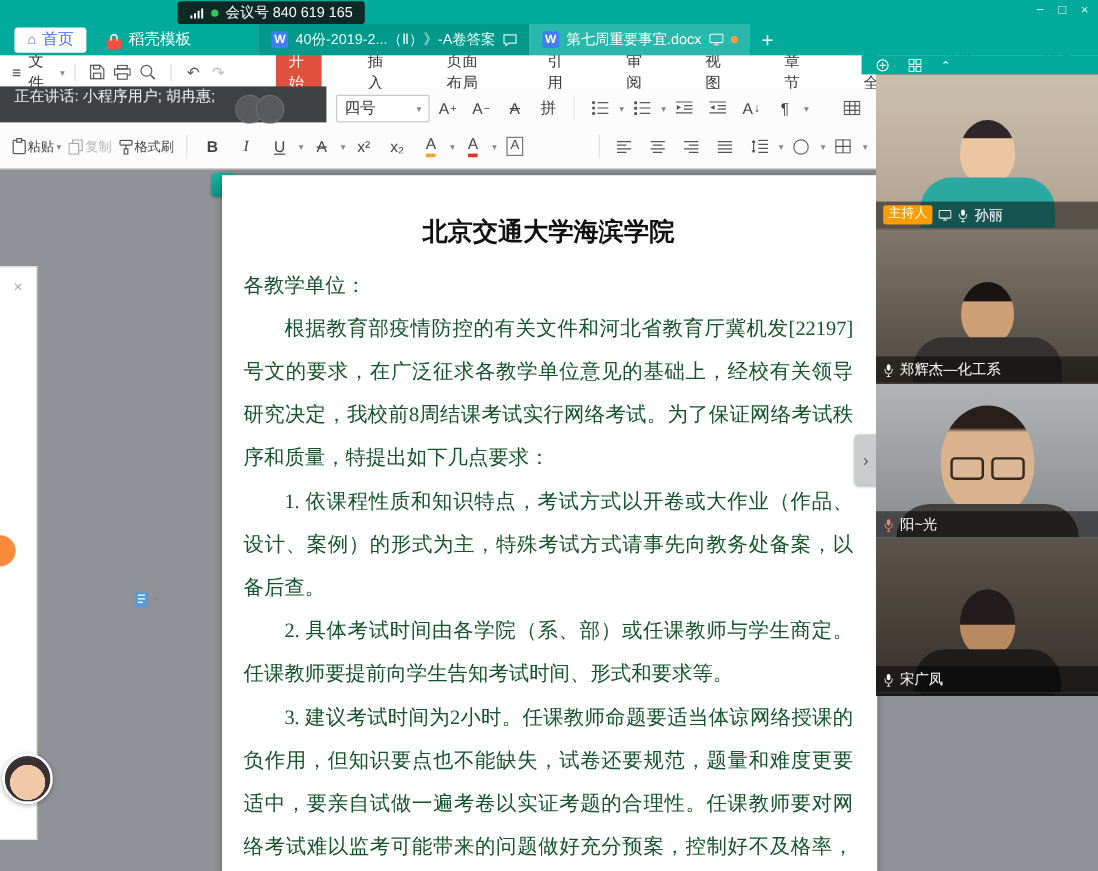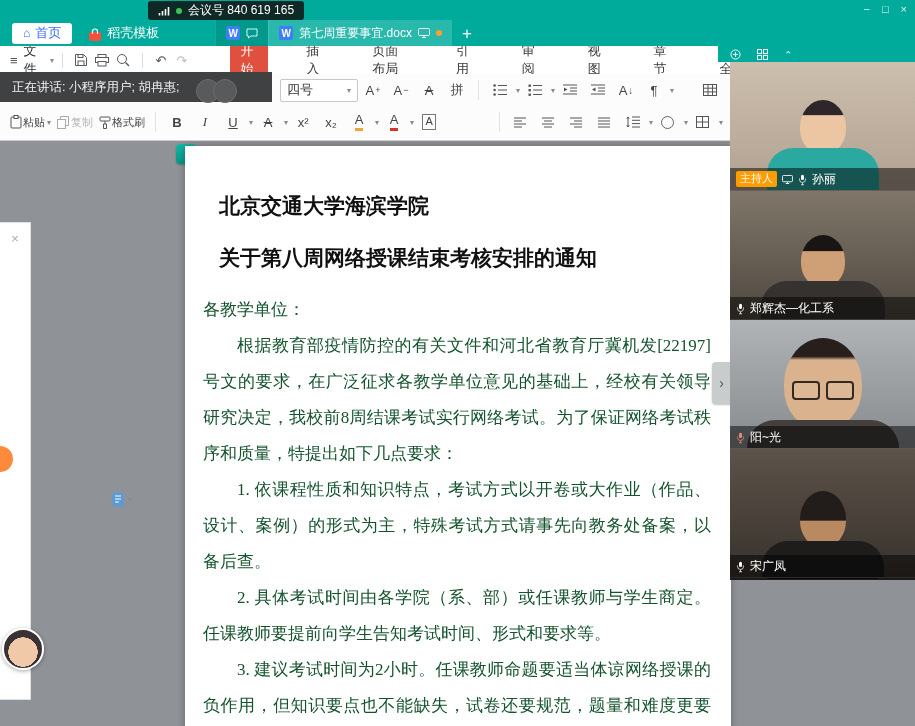--- a/index.html
+++ b/index.html
@@ -61,43 +61,43 @@
   .boxA{border:1px solid #777;padding:0 2px;font-size:11px;line-height:1.2;}
   .circ{width:11px;height:11px;border:1px solid #666;border-radius:50%;}
   .right-push{margin-left:auto;}
   .lbl{font-size:11px;color:#444;}
   .grayed{color:#b5b5b5;}
 
   
   .docarea{position:absolute;top:140px;left:0;right:0;bottom:0;background:#8f9398;}
   .page{position:absolute;left:185px;top:6px;width:546px;height:600px;background:#fff;
     box-shadow:0 0 7px rgba(0,0,0,.3);padding:26px 20px 0 18px;box-sizing:border-box;overflow:hidden;}
-  .doc-title{font-family:"Liberation Sans",sans-serif;font-weight:bold;font-size:21px;text-align:left;
-    line-height:36px;color:#101010;margin:16px;}
+  .doc-title{font-family:"Liberation Sans",sans-serif;font-weight:bold;font-size:21px;text-align:center;
+    line-height:36px;color:#101010;margin:4px;}
   .doc-body{font-family:"Liberation Serif",serif;font-size:17px;line-height:36px;color:#14532d;text-align:justify;margin:0;}
   .salutation{text-indent:0;margin-top:8px;}
   .para{text-indent:2em;margin:0;}
   .teal-chip{position:absolute;left:176px;top:4px;width:20px;height:20px;border-radius:4px;
     background:linear-gradient(#14b8a6,#089486);box-shadow:0 1px 2px rgba(0,0,0,.25);}
   .nav-chip{position:absolute;left:112px;top:352px;display:flex;align-items:center;gap:3px;color:#666;}
   .expand-handle{position:absolute;left:712px;top:222px;width:19px;height:42px;background:#c9cccd;
     border-radius:4px 0 0 4px;display:flex;align-items:center;justify-content:center;color:#555;font-size:14px;box-shadow:0 1px 2px rgba(0,0,0,.25);}
 
   
   .left-strip{position:absolute;left:0;top:222px;width:30px;height:476px;background:#fff;
     border-right:1px solid #e0e0e0;border-top:1px solid #e0e0e0;border-bottom:1px solid #e0e0e0;z-index:2;}
   .strip-close{display:block;text-align:center;margin-top:8px;color:#a8a8a8;font-size:13px;}
   .orange-blob{position:absolute;left:-13px;top:446px;width:26px;height:26px;border-radius:50%;background:#ff8a3c;z-index:3;}
   .user-avatar{position:absolute;left:2px;top:628px;width:38px;height:38px;border-radius:50%;border:2px solid #fff;
     box-shadow:0 1px 4px rgba(0,0,0,.35);z-index:4;
     background:radial-gradient(circle at 50% 58%, #f0c9a8 0 50%, #3a3135 51%);}
 
   
   .toast{position:absolute;left:0;top:72px;width:272px;height:30px;background:#3f4143;color:#f2f2f2;
-    font-size:12.5px;display:flex;align-items:center;padding:0 12px;box-sizing:border-box;z-index:5;}
+    font-size:12.5px;display:flex;align-items:flex-start;padding:0 12px;box-sizing:border-box;z-index:5;}
   .toast-circles{position:absolute;left:196px;top:79px;display:flex;z-index:6;}
   .tc{width:22px;height:22px;border-radius:50%;background:#585a5c;border:1px solid #6b6d6f;}
   .tc+.tc{margin-left:-7px;}
 
   
   .right-cover{position:absolute;right:0;top:46px;width:185px;height:16px;background:#00ab9c;z-index:9;
     display:flex;align-items:center;gap:16px;padding-left:12px;color:rgba(255,255,255,.92);font-size:10px;}
 
   
   .video-panel{position:absolute;right:0;top:62px;width:185px;height:518px;z-index:10;display:flex;
@@ -159,20 +159,21 @@
       <span class="vicon">
         <svg width="14" height="14" viewBox="0 0 14 14">
             <rect x="1" y="4" width="12" height="9" rx="2" fill="#f5503c"></rect>
             <path d="M4.5 6V3.5a2.5 2.5 0 0 1 5 0V6" fill="none" stroke="#fff" stroke-width="1.2"></path>
           </svg>
       </span>
       <span>稻壳模板</span>
     </div>
     <div class="doc-tab first">
       <span class="wicon">W</span>
+      <span class="title">40份-2019-2...（Ⅱ）》-A卷答案</span>
       <span class="vicon">
         <svg width="12" height="11" viewBox="0 0 12 11">
             <path d="M1 1h10v7H5L2.5 10V8H1z" fill="none" stroke="#d8f5f0"></path>
           </svg>
       </span>
     </div>
     <div class="doc-tab active">
       <span class="wicon">W</span>
       <span class="title">第七周重要事宜.docx</span>
       <span class="vicon">
@@ -372,21 +373,20 @@
           </svg>
       </span>
         <span class="caret">▾</span>
     </div>
   </div>
 
   <div class="docarea">
     <div class="teal-chip"></div>
     <div class="page">
       <p class="doc-title">北京交通大学海滨学院</p>
-      <p class="doc-title">关于第八周网络授课结束考核安排的通知</p>
       <p class="doc-body salutation">各教学单位：</p>
       <p class="doc-body para">根据教育部疫情防控的有关文件和河北省教育厅冀机发[22197]号文的要求，在广泛征求各教学单位意见的基础上，经校有关领导研究决定，我校前8周结课考试实行网络考试。为了保证网络考试秩序和质量，特提出如下几点要求：</p>
       <p class="doc-body para">1. 依课程性质和知识特点，考试方式以开卷或大作业（作品、设计、案例）的形式为主，特殊考试方式请事先向教务处备案，以备后查。</p>
       <p class="doc-body para">2. 具体考试时间由各学院（系、部）或任课教师与学生商定。任课教师要提前向学生告知考试时间、形式和要求等。</p>
       <p class="doc-body para">3. 建议考试时间为2小时。任课教师命题要适当体谅网络授课的负作用，但知识要点也不能缺失，试卷还要规范，题量和难度更要适中，要亲自试做一遍考卷以实证考题的合理性。任课教师要对网络考试难以监考可能带来的问题做好充分预案，控制好不及格率，考试成绩尽量正态分布，规避异常。对于雷同卷，按照同责原则，一律做不及格处理</p>
     </div>
     <div class="nav-chip">
       <span class="vicon">
         <svg width="12" height="15" viewBox="0 0 12 15">
             <rect x="0.5" y="0.5" width="11" height="14" rx="1.5" fill="#5b9bd5"></rect>

